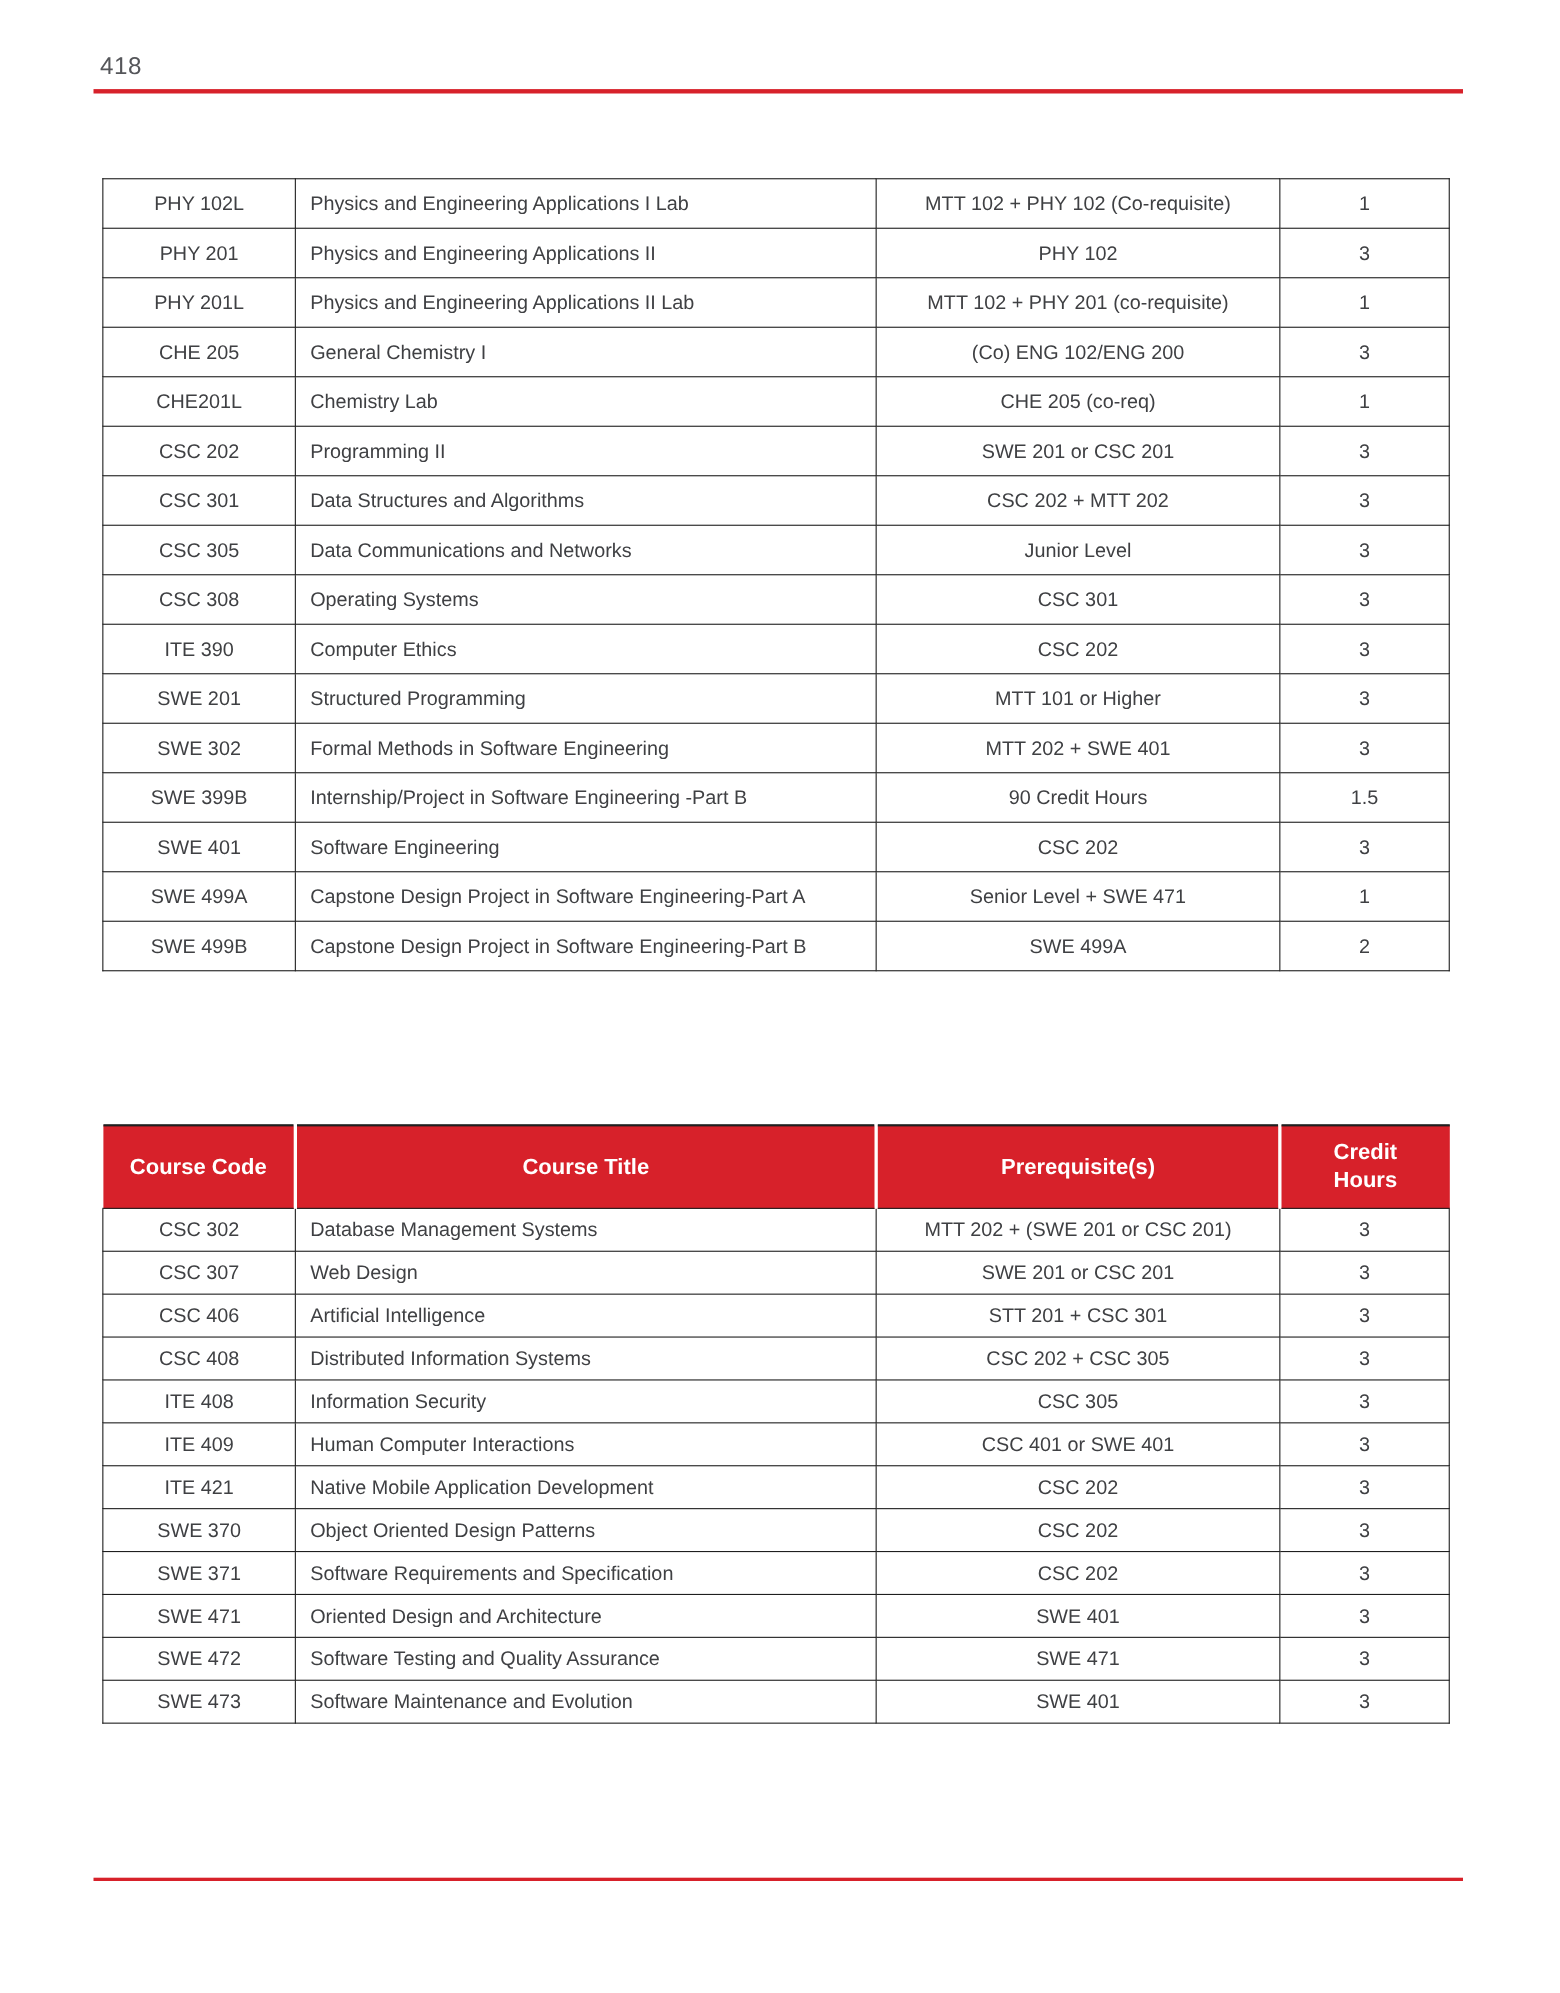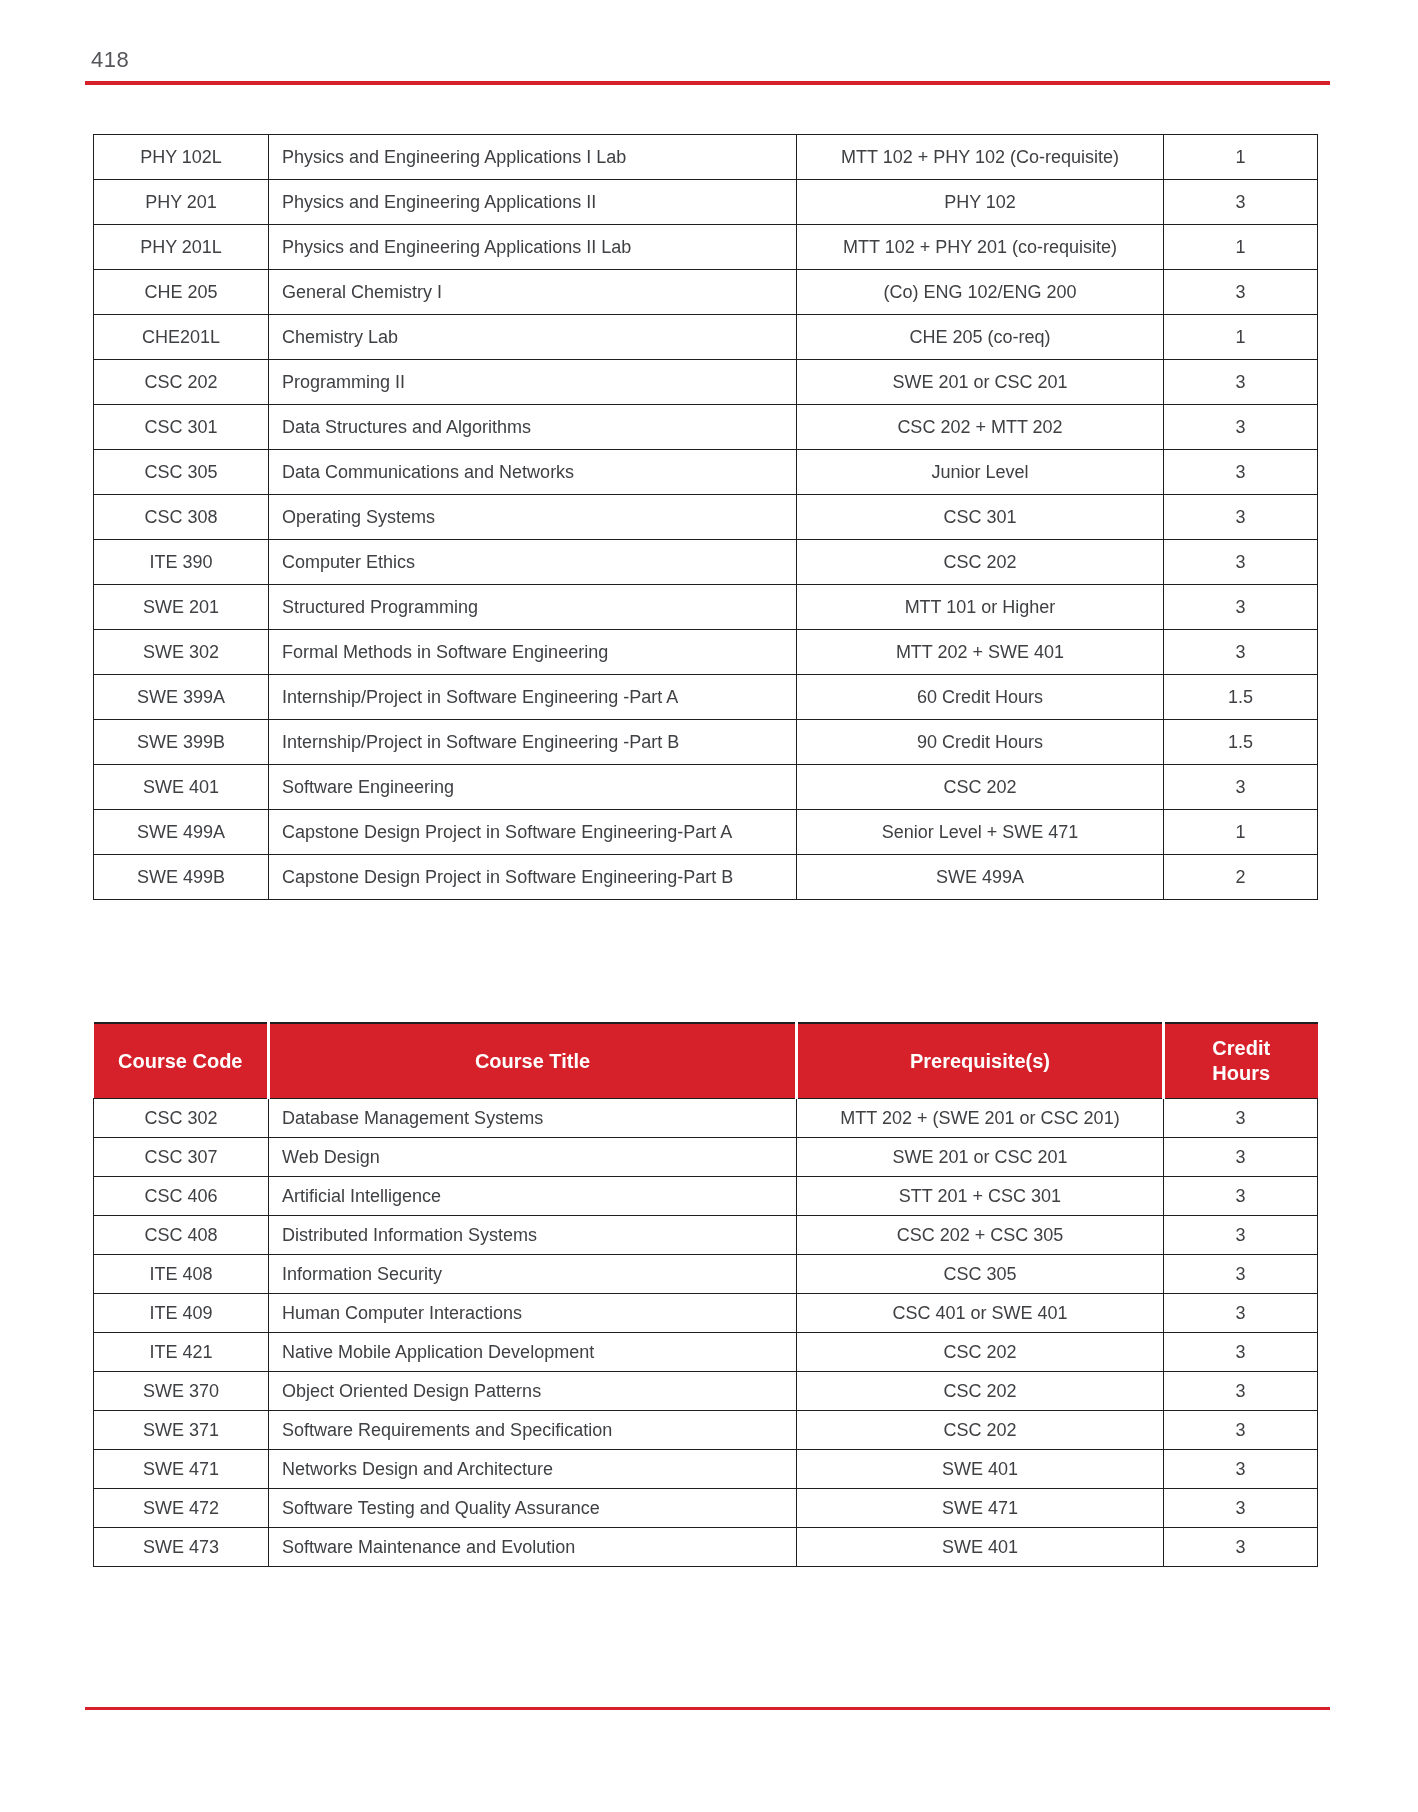--- a/index.html
+++ b/index.html
@@ -21,21 +21,21 @@
     font-size:22px;color:#55565A;letter-spacing:0.5px;
   }
   .top-rule{
     position:absolute;top:81px;left:85px;width:1245px;height:4px;
     background:var(--red);
   }
   table.course-table{
     border-collapse:collapse;table-layout:fixed;width:1224px;
     background:#fff;
   }
-  .cont-table{position:absolute;top:134px;left:93px;}
+  .cont-table{position:absolute;top:162px;left:93px;}
   .major-table{position:absolute;top:1022px;left:93px;}
   .course-table td{
     border:1.6px solid var(--border);
     font-size:18px;color:var(--text);
     text-align:center;vertical-align:middle;
     padding:2px 6px;overflow:hidden;white-space:nowrap;
   }
   .cont-table tr{height:45px;}
   .major-table tbody tr{height:39px;}
   col.c-code{width:175px;}
@@ -154,26 +154,20 @@
           <td class="col-code">SWE 201</td>
           <td class="col-title">Structured Programming</td>
           <td class="col-prereq">MTT 101 or Higher</td>
           <td class="col-credits">3</td>
         </tr>
         <tr>
           <td class="col-code">SWE 302</td>
           <td class="col-title">Formal Methods in Software Engineering</td>
           <td class="col-prereq">MTT 202 + SWE 401</td>
           <td class="col-credits">3</td>
-        </tr>
-        <tr>
-          <td class="col-code">SWE 399A</td>
-          <td class="col-title">Internship/Project in Software Engineering -Part A</td>
-          <td class="col-prereq">60 Credit Hours</td>
-          <td class="col-credits">1.5</td>
         </tr>
         <tr>
           <td class="col-code">SWE 399B</td>
           <td class="col-title">Internship/Project in Software Engineering -Part B</td>
           <td class="col-prereq">90 Credit Hours</td>
           <td class="col-credits">1.5</td>
         </tr>
         <tr>
           <td class="col-code">SWE 401</td>
           <td class="col-title">Software Engineering</td>
@@ -261,21 +255,21 @@
           <td class="col-credits">3</td>
         </tr>
         <tr>
           <td class="col-code">SWE 371</td>
           <td class="col-title">Software Requirements and Specification</td>
           <td class="col-prereq">CSC 202</td>
           <td class="col-credits">3</td>
         </tr>
         <tr>
           <td class="col-code">SWE 471</td>
-          <td class="col-title">Networks Design and Architecture</td>
+          <td class="col-title">Oriented Design and Architecture</td>
           <td class="col-prereq">SWE 401</td>
           <td class="col-credits">3</td>
         </tr>
         <tr>
           <td class="col-code">SWE 472</td>
           <td class="col-title">Software Testing and Quality Assurance</td>
           <td class="col-prereq">SWE 471</td>
           <td class="col-credits">3</td>
         </tr>
         <tr>

